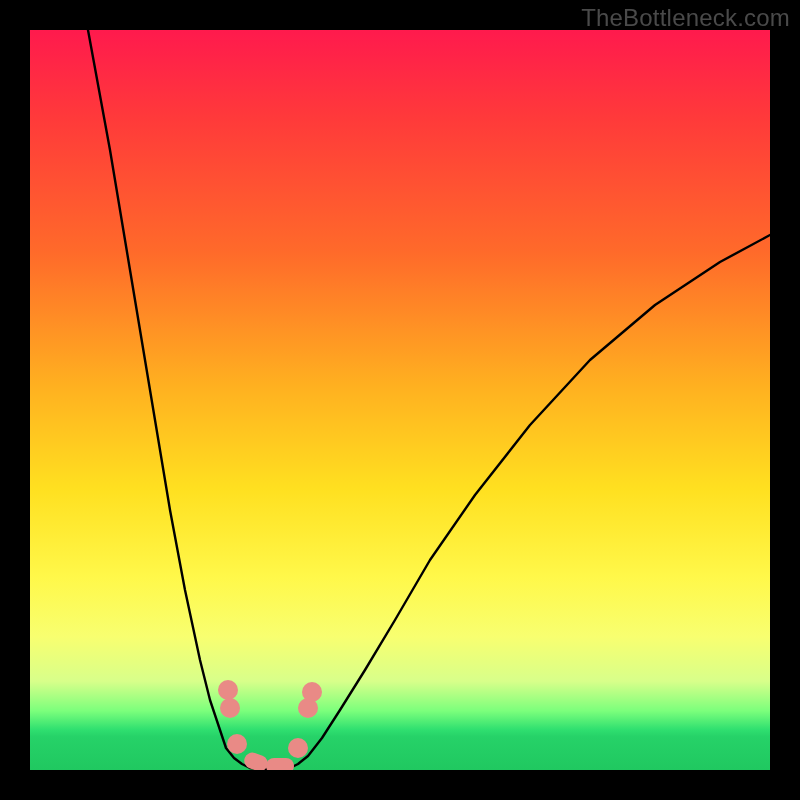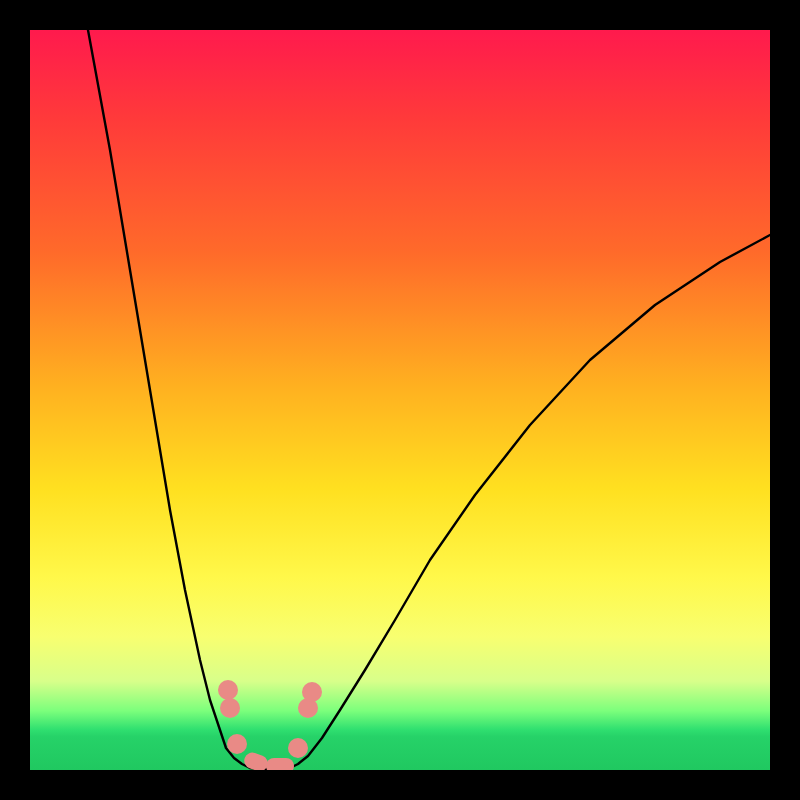--- a/index.html
+++ b/index.html
@@ -56,20 +56,21 @@
   }
   svg.curves {
     position: absolute;
     inset: 0;
   }
 </style>
 </head>
 <body>
 
 <div class="frame">
+  <div class="watermark">TheBottleneck.com</div>
 
   <div class="plot-area">
     <div class="gradient"></div>
 
     <svg class="curves" viewBox="0 0 740 740" preserveAspectRatio="none">
       <g id="curve-group">
           <polyline points="58,0 80,120 100,240 120,360 140,480 155,560 170,630 180,670 190,700 196,718 204,728 212,734 220,738" fill="none" stroke="#000000" stroke-width="2.4" stroke-linecap="round" stroke-linejoin="round"></polyline>
           <polyline points="260,738 268,734 278,726 292,708 310,680 335,640 365,590 400,530 445,465 500,395 560,330 625,275 690,232 740,205" fill="none" stroke="#000000" stroke-width="2.4" stroke-linecap="round" stroke-linejoin="round"></polyline>
           <polyline points="220,738 228,739 236,739 244,739 252,739 260,738" fill="none" stroke="#000000" stroke-width="2.4" stroke-linecap="round" stroke-linejoin="round"></polyline>
         </g>

